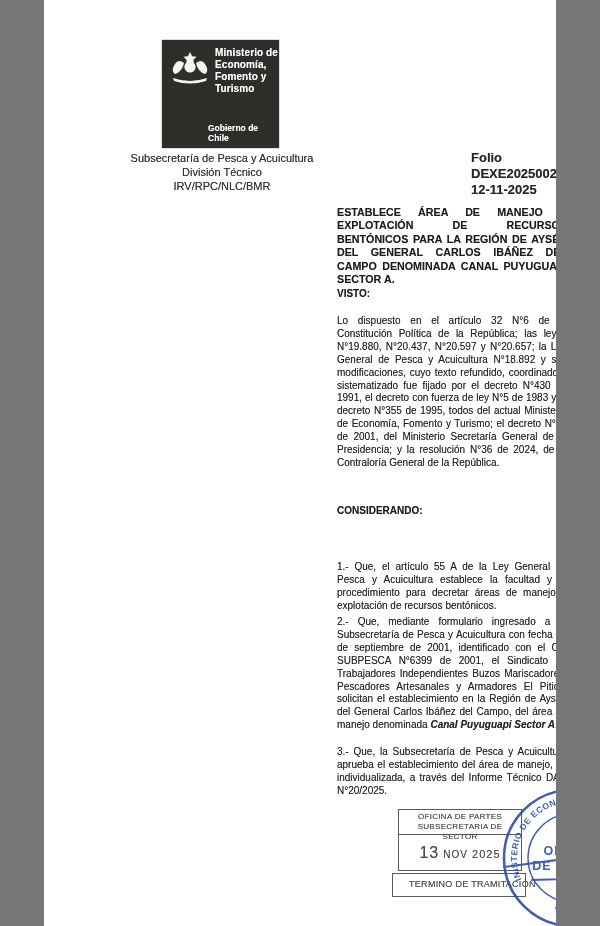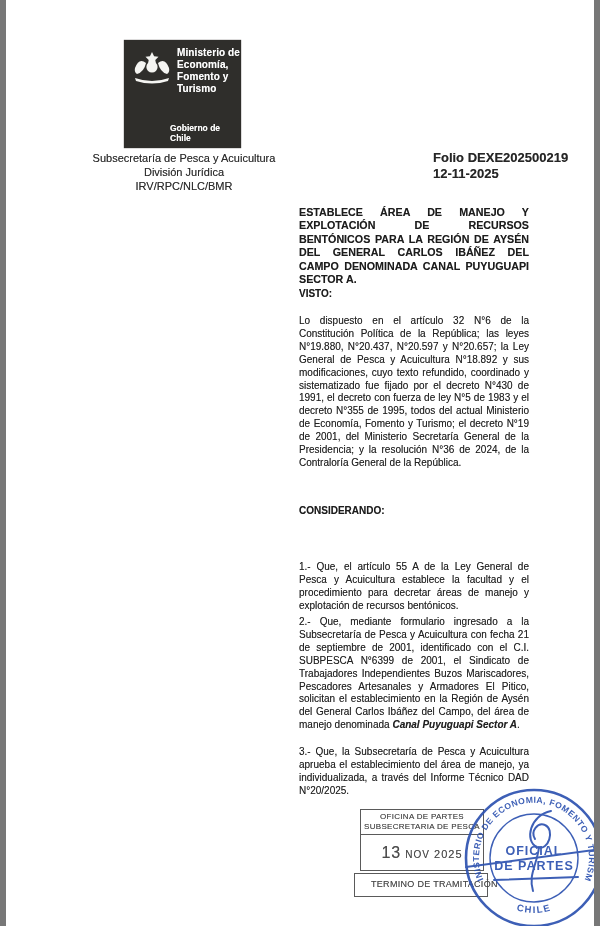--- a/index.html
+++ b/index.html
@@ -1,17 +1,17 @@
 <!DOCTYPE html>
 <html><head>
 <meta charset="utf-8">
 <style>
   html,body { margin:0; padding:0; background:#777; }
   .page {
-    position:relative; width:588px; height:926px; margin:0 auto;
+    position:relative; width:512px; height:926px; margin:0 auto;
     background:#ffffff; overflow:hidden;
     font-family:"Liberation Sans", sans-serif; color:#1f1f1f;
   }
   .page * { box-sizing:border-box; }
 
   
   .logo-box {
     position:absolute; left:118px; top:40px; width:117px; height:108px;
     background:#2f2e2b; box-shadow:0 0 1px #2f2e2b;
   }
@@ -98,21 +98,21 @@
       <div>Ministerio de</div>
       <div>Economía,</div>
       <div>Fomento y</div>
       <div>Turismo</div>
     </div>
     <div class="gob">Gobierno de Chile</div>
   </div>
 
   <div class="sub-lines">
     <div>Subsecretaría de Pesca y Acuicultura</div>
-    <div>División Jurídica</div>
+    <div>División Técnico</div>
     <div>IRV/RPC/NLC/BMR</div>
   </div>
 
   <div class="folio">
     <div>Folio DEXE202500219</div>
     <div>12-11-2025</div>
   </div>
 
   <div class="col doc-title">ESTABLECE ÁREA DE MANEJO Y EXPLOTACIÓN DE RECURSOS BENTÓNICOS PARA LA REGIÓN DE AYSÉN DEL GENERAL CARLOS IBÁÑEZ DEL CAMPO DENOMINADA CANAL PUYUGUAPI SECTOR A.</div>
 
@@ -121,21 +121,21 @@
 
   <div class="col sec-head cons-head">CONSIDERANDO:</div>
   <div class="col body-par c1">1.- Que, el artículo 55 A de la Ley General de Pesca y Acuicultura establece la facultad y el procedimiento para decretar áreas de manejo y explotación de recursos bentónicos.</div>
   <div class="col body-par c2"><span>2.- Que, mediante formulario ingresado a la Subsecretaría de Pesca y Acuicultura con fecha 21 de septiembre de 2001, identificado con el C.I. SUBPESCA N°6399 de 2001, el Sindicato de Trabajadores Independientes Buzos Mariscadores, Pescadores Artesanales y Armadores El Pitico, solicitan el establecimiento en la Región de Aysén del General Carlos Ibáñez del Campo, del área de manejo denominada </span><span class="area-name">Canal Puyuguapi Sector A</span><span>.</span></div>
   <div class="col body-par c3">3.- Que, la Subsecretaría de Pesca y Acuicultura aprueba el establecimiento del área de manejo, ya individualizada, a través del Informe Técnico DAD N°20/2025.</div>
 
   <div class="rect-stamp">
     <div class="main-box">
       <div class="hdr">
         <div>OFICINA DE PARTES</div>
-        <div>SUBSECRETARIA DE PESCA</div>
+        <div>SUBSECRETARIA DE SECTOR</div>
       </div>
       <div class="date-row">
         <span class="d">13</span>
         <span class="m">NOV</span>
         <span>2025</span>
       </div>
     </div>
     <div class="term-box">TERMINO DE TRAMITACIÓN</div>
   </div>
 

